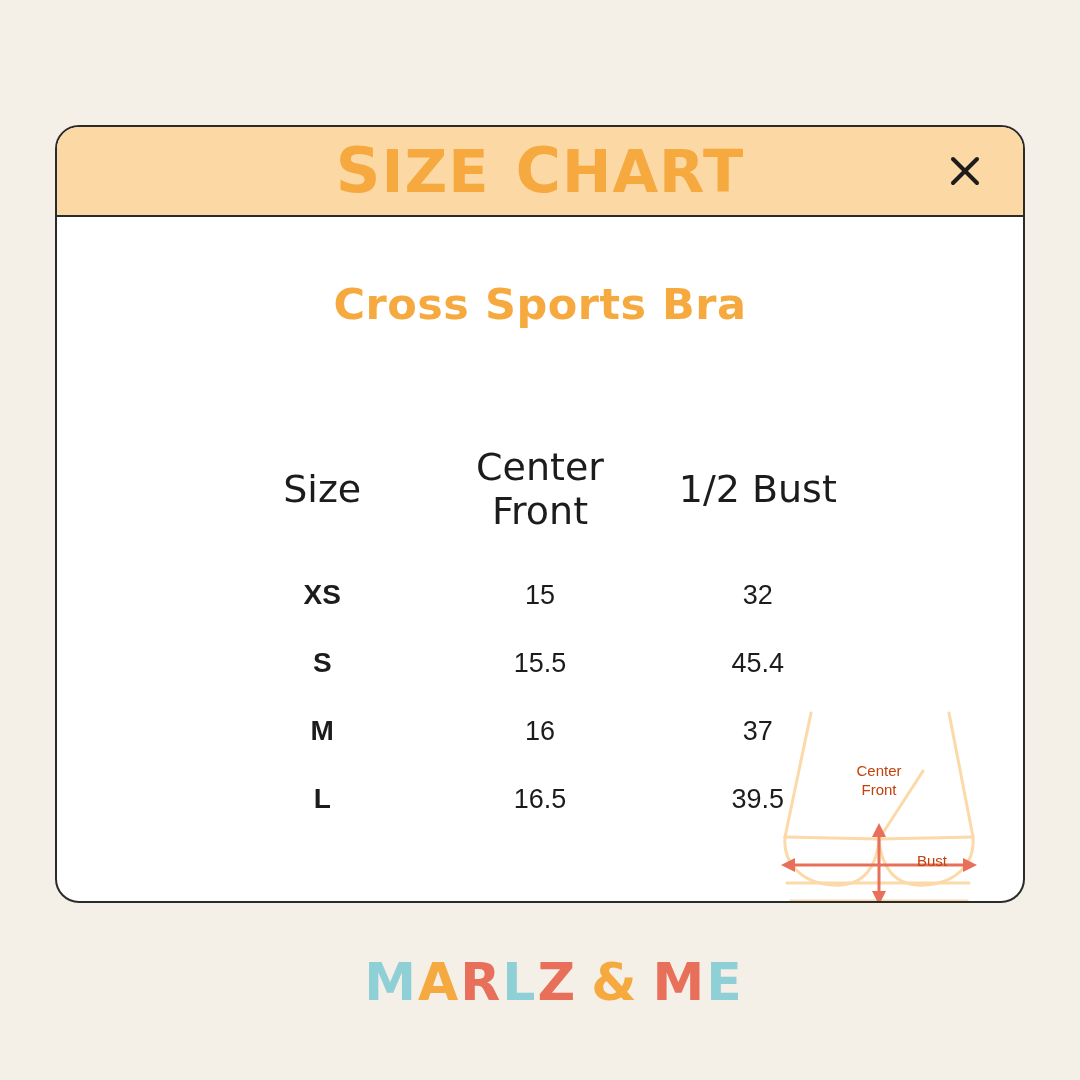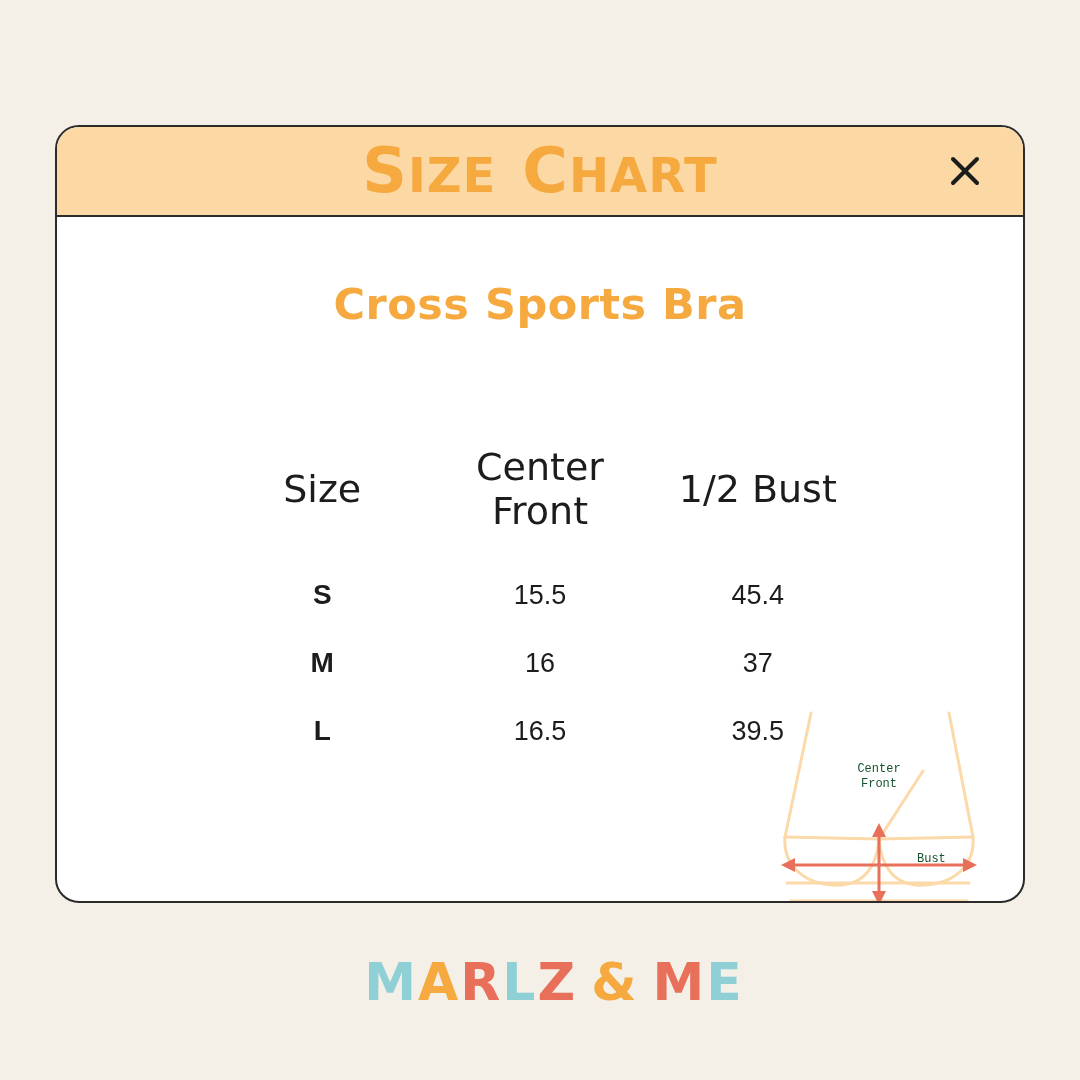--- a/index.html
+++ b/index.html
@@ -53,21 +53,21 @@
     font-size: 56px;
     letter-spacing: 1px;
     line-height: 1;
     display: flex;
     align-items: baseline;
   }
   .header-title .big {
     font-size: 62px;
   }
   .header-title .small {
-    font-size: 48px;
+    font-size: 59px;
   }
   .header-title .gap {
     display: inline-block;
     width: 26px;
   }
 
   .close-button {
     position: absolute;
     right: 38px;
     top: 50%;
@@ -133,23 +133,23 @@
   .diagram {
     position: absolute;
     right: 20px;
     bottom: 8px;
     width: 230px;
     height: 250px;
   }
   .diagram svg { display: block; }
   .diagram-label {
     position: absolute;
-    font-family: Liberation Mono, monospace;
-    font-size: 12px;
-    color: #14532d;
+    font-family: Liberation Sans, sans-serif;
+    font-size: 15px;
+    color: #c2410c;
     text-align: center;
     line-height: 1.25;
   }
   .label-center-front {
     left: 66px;
     top: 57px;
     width: 80px;
   }
   .label-bust {
     left: 144px;
@@ -208,20 +208,25 @@
         </colgroup>
         <thead>
           <tr>
             <th>Size</th>
             <th>Center Front</th>
             <th>1/2 Bust</th>
           </tr>
         </thead>
         <tbody>
           <tr>
+            <td class="size-cell">XS</td>
+            <td>15</td>
+            <td>32</td>
+          </tr>
+          <tr>
             <td class="size-cell">S</td>
             <td>15.5</td>
             <td>45.4</td>
           </tr>
           <tr>
             <td class="size-cell">M</td>
             <td>16</td>
             <td>37</td>
           </tr>
           <tr>

